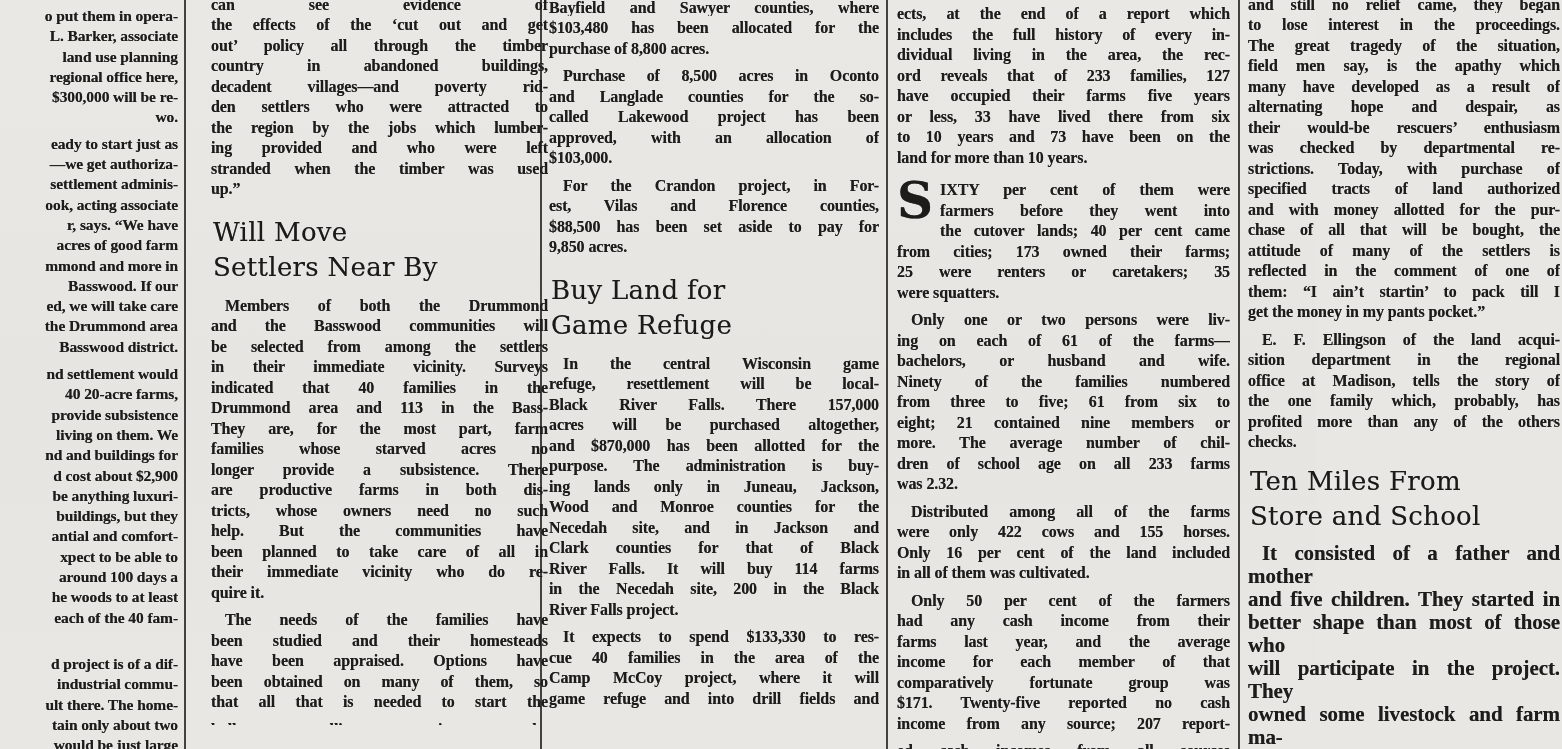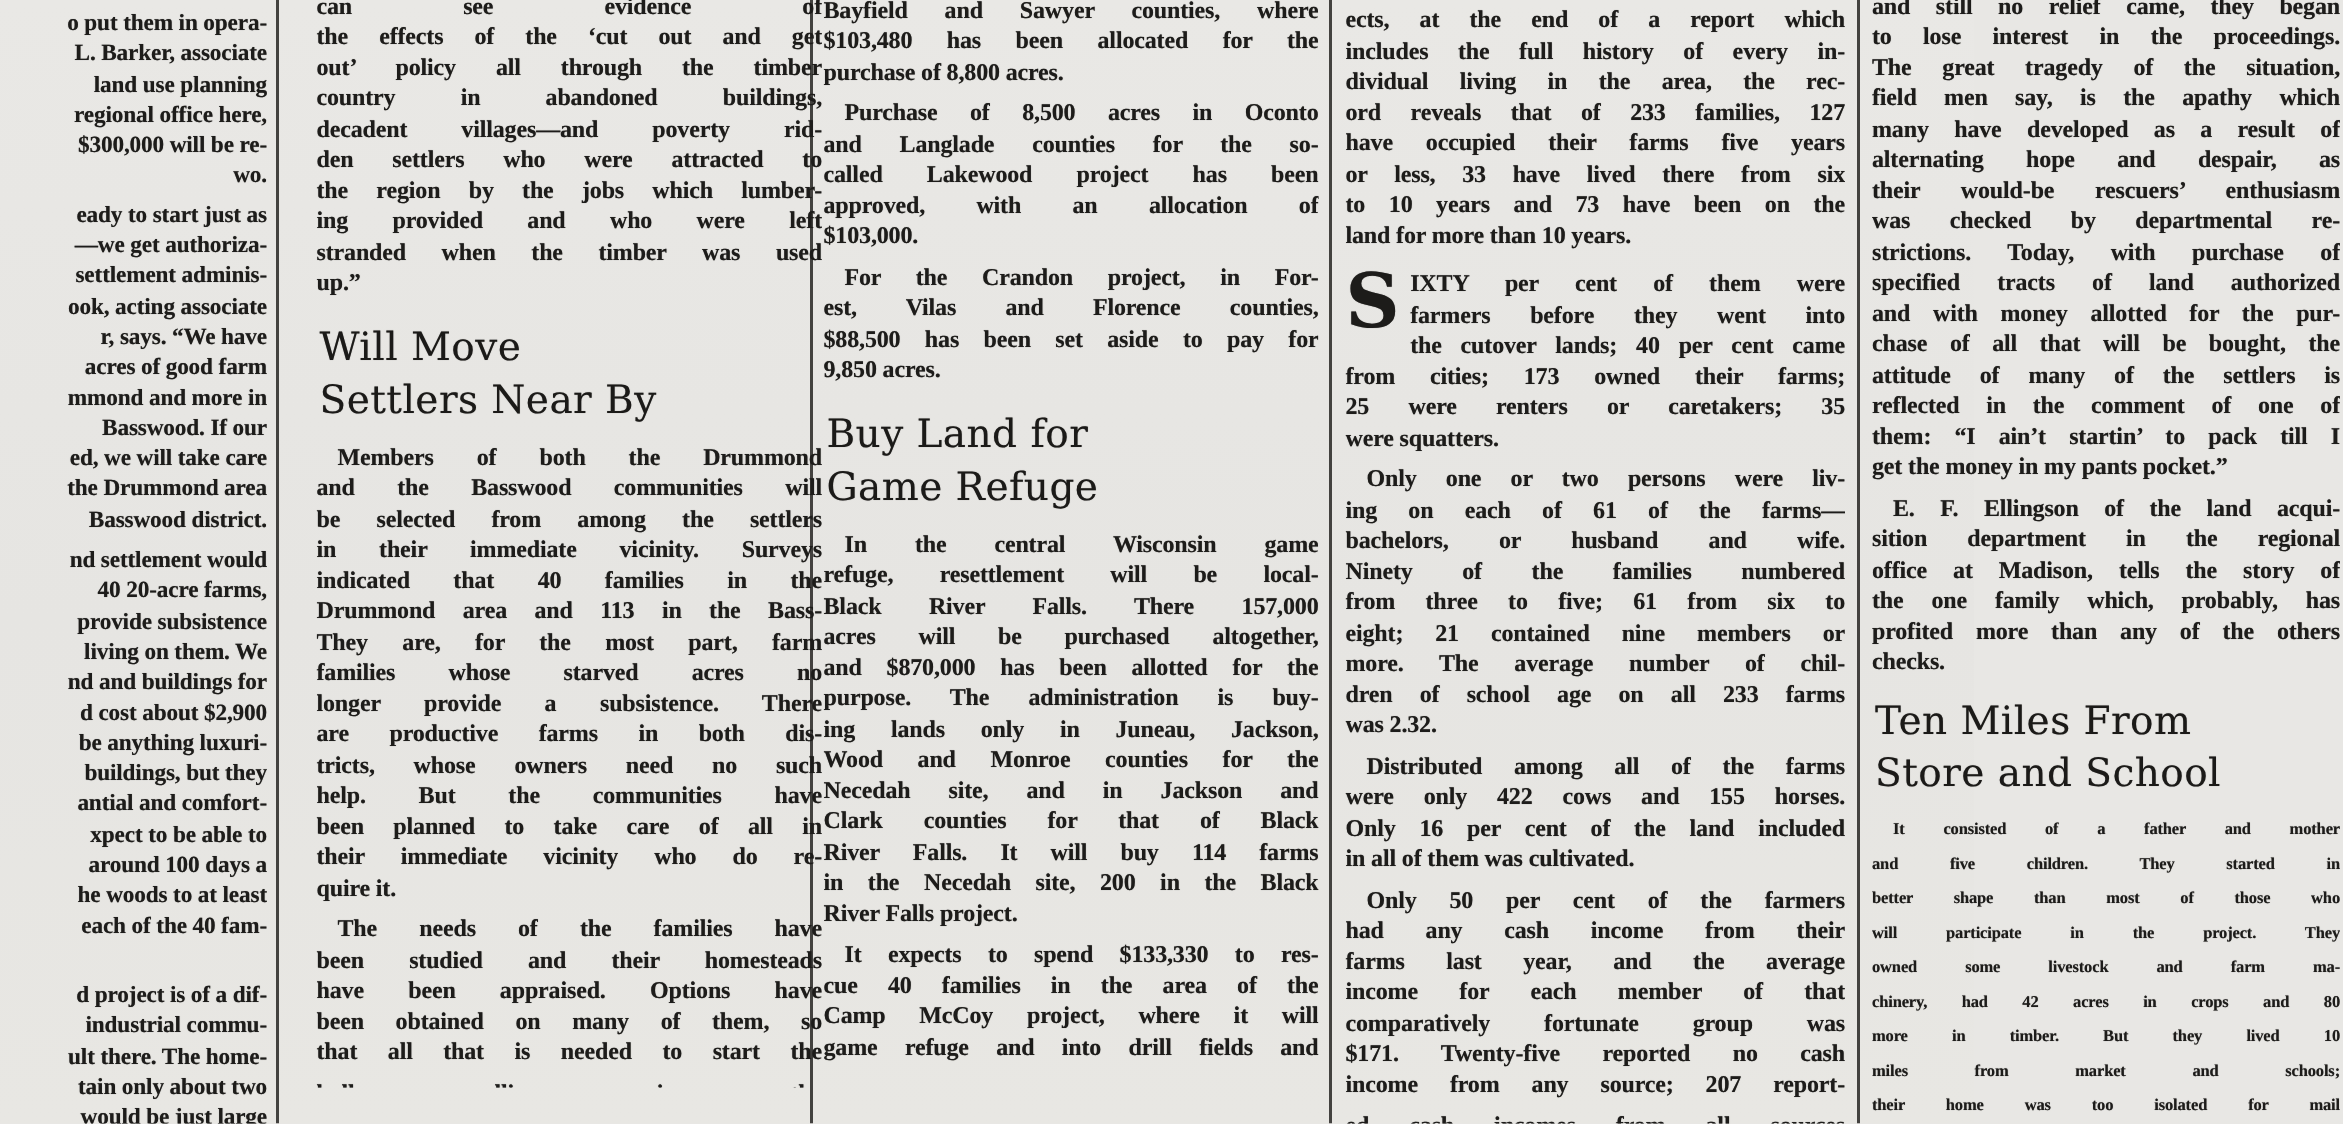--- a/index.html
+++ b/index.html
@@ -22,21 +22,21 @@
     font-size:16px;font-weight:700;line-height:20.5px;
     text-align:justify;text-align-last:justify;
     letter-spacing:-0.1px;
     text-shadow:0 0 .5px rgba(25,24,22,.6);
   }
   .col1 .line{font-size:15.5px;line-height:20.3px;text-align:right;text-align-last:right;white-space:nowrap;}
   .line.flush{text-align-last:left;}
   .line.indent{text-indent:14px;}
   .para{margin-top:7px;}
   .para:first-child,.clip-top + .para{margin-top:2px;}
-  .para.large .line{font-size:11px;line-height:23px;}
+  .para.large .line{font-size:21px;line-height:23px;}
   .headline{margin:15px 0 11px 2px;}
   .col5 .headline{margin:11px 0 8px 2px;}
   .headline-line{
     font-family:"DejaVu Serif","Liberation Serif",serif;
     font-size:26px;font-weight:400;line-height:35px;color:#1b1a18;
     letter-spacing:.3px;text-shadow:0 0 .5px rgba(25,24,22,.5);
   }
   .clip-top{position:relative;overflow:hidden;}
   .clip-top .line{position:absolute;bottom:-2px;left:0;right:0;}
   .clip-bottom{position:relative;overflow:hidden;margin-top:7px;}

